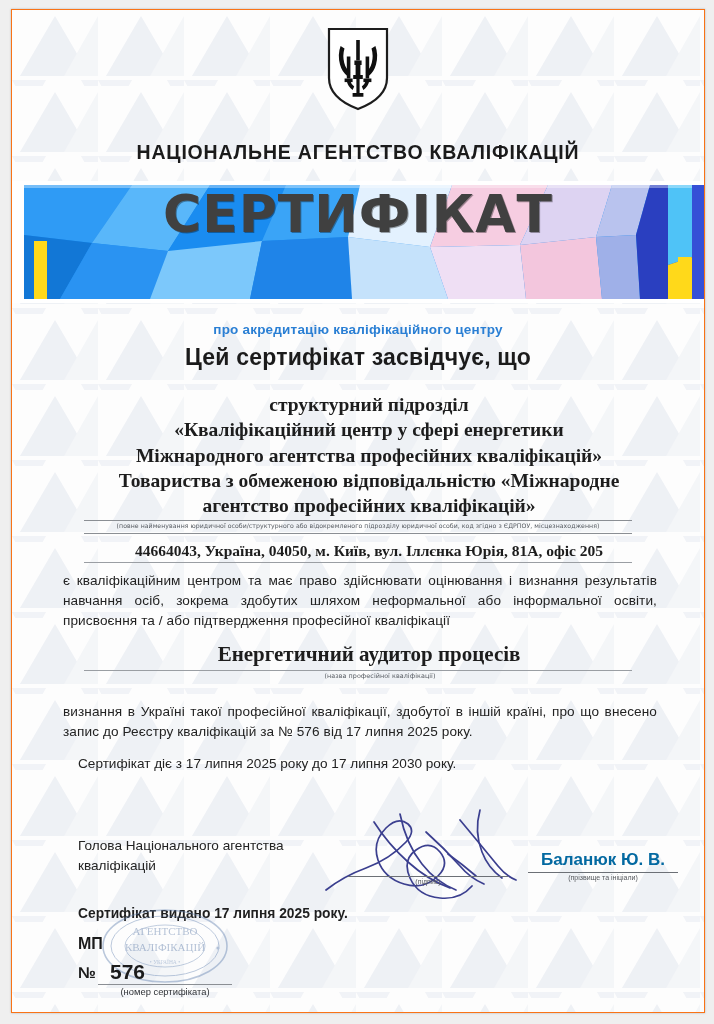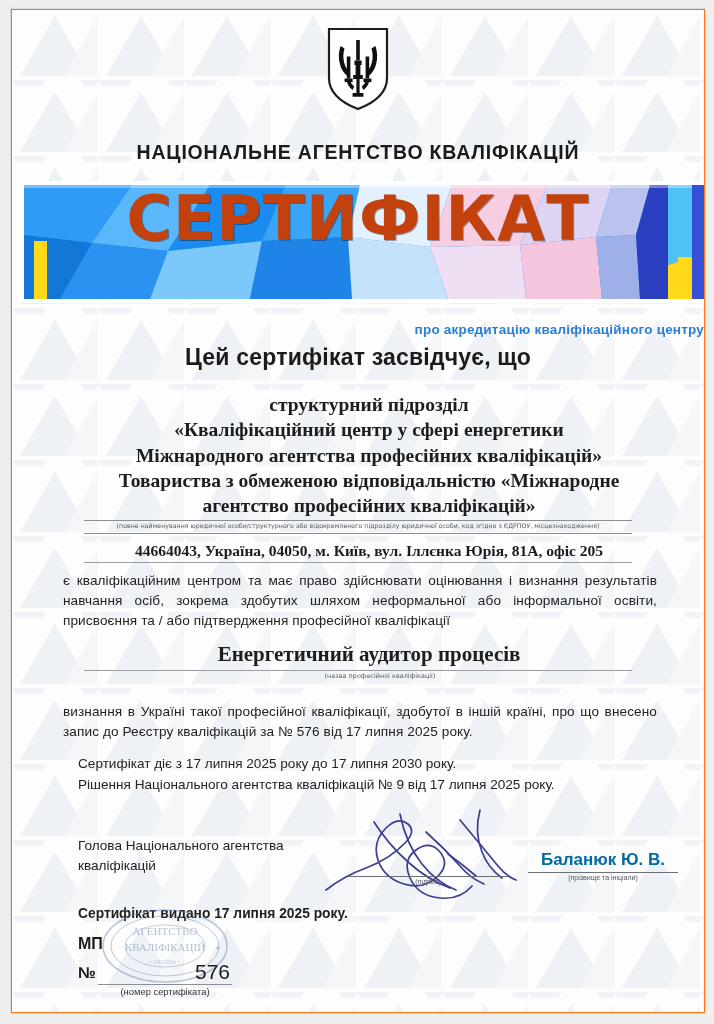--- a/index.html
+++ b/index.html
@@ -72,35 +72,35 @@
     width: 716px;
     height: 122px;
     overflow: hidden;
   }
   #banner svg { display: block; width: 100%; height: 100%; }
   .banner-word {
     position: absolute;
     left: 0; right: 0;
     top: 178px;
     text-align: center;
-    font-size: 62px;
+    font-size: 52px;
     line-height: 1;
     font-weight: 700;
-    color: #c2410c;
+    color: #404040;
     letter-spacing: 1px;
     font-family: "DejaVu Sans", "Liberation Sans", sans-serif;
     text-shadow: 1px 1px 0 rgba(0,0,0,.35);
   }
 
   
   .subtitle {
     position: absolute;
     left: 0; right: 0;
     top: 312px;
-    text-align: right;
+    text-align: center;
     font-size: 13.5px;
     font-weight: 600;
     color: #2a7fd4;
     letter-spacing: .2px;
   }
   .attest {
     position: absolute;
     left: 0; right: 0;
     top: 334px;
     text-align: center;
@@ -289,23 +289,23 @@
     top: 954px;
     font-size: 16px;
     font-weight: 700;
     color: #1b1b1b;
   }
   #num-val {
     position: absolute;
     left: 98px;
     top: 950px;
     width: 120px;
-    text-align: right;
+    text-align: left;
     font-size: 21px;
-    font-weight: 400;
+    font-weight: 700;
     color: #1b1b1b;
   }
   #num-line {
     position: absolute;
     left: 86px;
     top: 974px;
     width: 134px;
     border-top: 1px solid #8b8f94;
   }
   #num-caption {
@@ -421,21 +421,20 @@
     <div class="sans-para" id="rights-para">є кваліфікаційним центром та має право здійснювати оцінювання і визнання результатів навчання осіб, зокрема здобутих шляхом неформальної або інформальної освіти, присвоєння та / або підтвердження професійної кваліфікації</div>
 
     <div class="serif-block" id="qualification">Енергетичний аудитор процесів</div>
     <div id="qual-rule"></div>
     <div class="micro-caption" id="qual-caption">(назва професійної кваліфікації)</div>
 
     <div class="sans-para" id="registry-para">визнання в Україні такої професійної кваліфікації, здобутої в іншій країні, про що внесено запис до Реєстру кваліфікацій за № 576 від 17 липня 2025 року.</div>
 
     <div id="validity-para">
       <div>Сертифікат діє з 17 липня 2025 року до 17 липня 2030 року.</div>
-      <div>Рішення Національного агентства кваліфікацій № 9 від 17 липня 2025 року.</div>
     </div>
 
     <div id="sig-role">Голова Національного агентства кваліфікацій</div>
 
     <svg id="sig-ink" viewBox="0 0 250 98" aria-hidden="true">
       <g fill="none" stroke="#3b3f8f" stroke-width="1.7" stroke-linecap="round" stroke-linejoin="round">
         <path d="M18 88 q18 -14 40 -22 q24 -9 40 -26 q10 -11 2 -18 q-10 -8 -22 4 q-14 14 -8 32 q6 18 26 24 q20 6 34 -8 q12 -12 2 -24 q-10 -12 -24 -2 q-14 10 -6 28 q8 18 30 20 q20 2 32 -12"></path>
         <path d="M66 20 q14 22 34 40 q20 18 42 26"></path>
         <path d="M92 12 q6 30 22 50 q14 18 34 26"></path>
         <path d="M118 30 q18 16 34 34 q10 12 24 18"></path>

